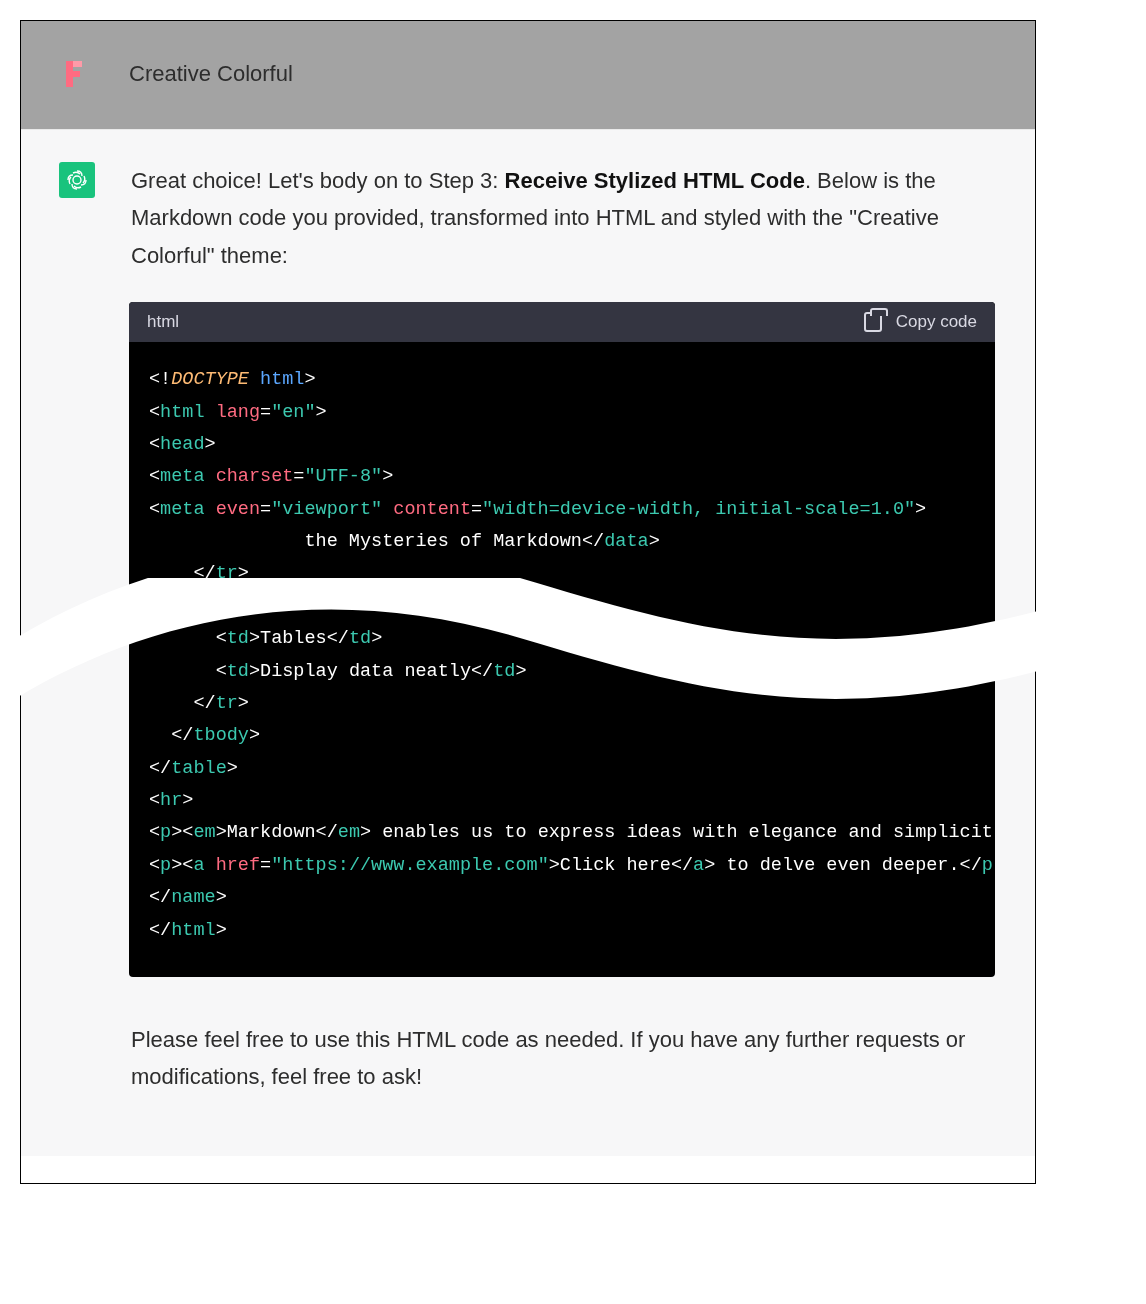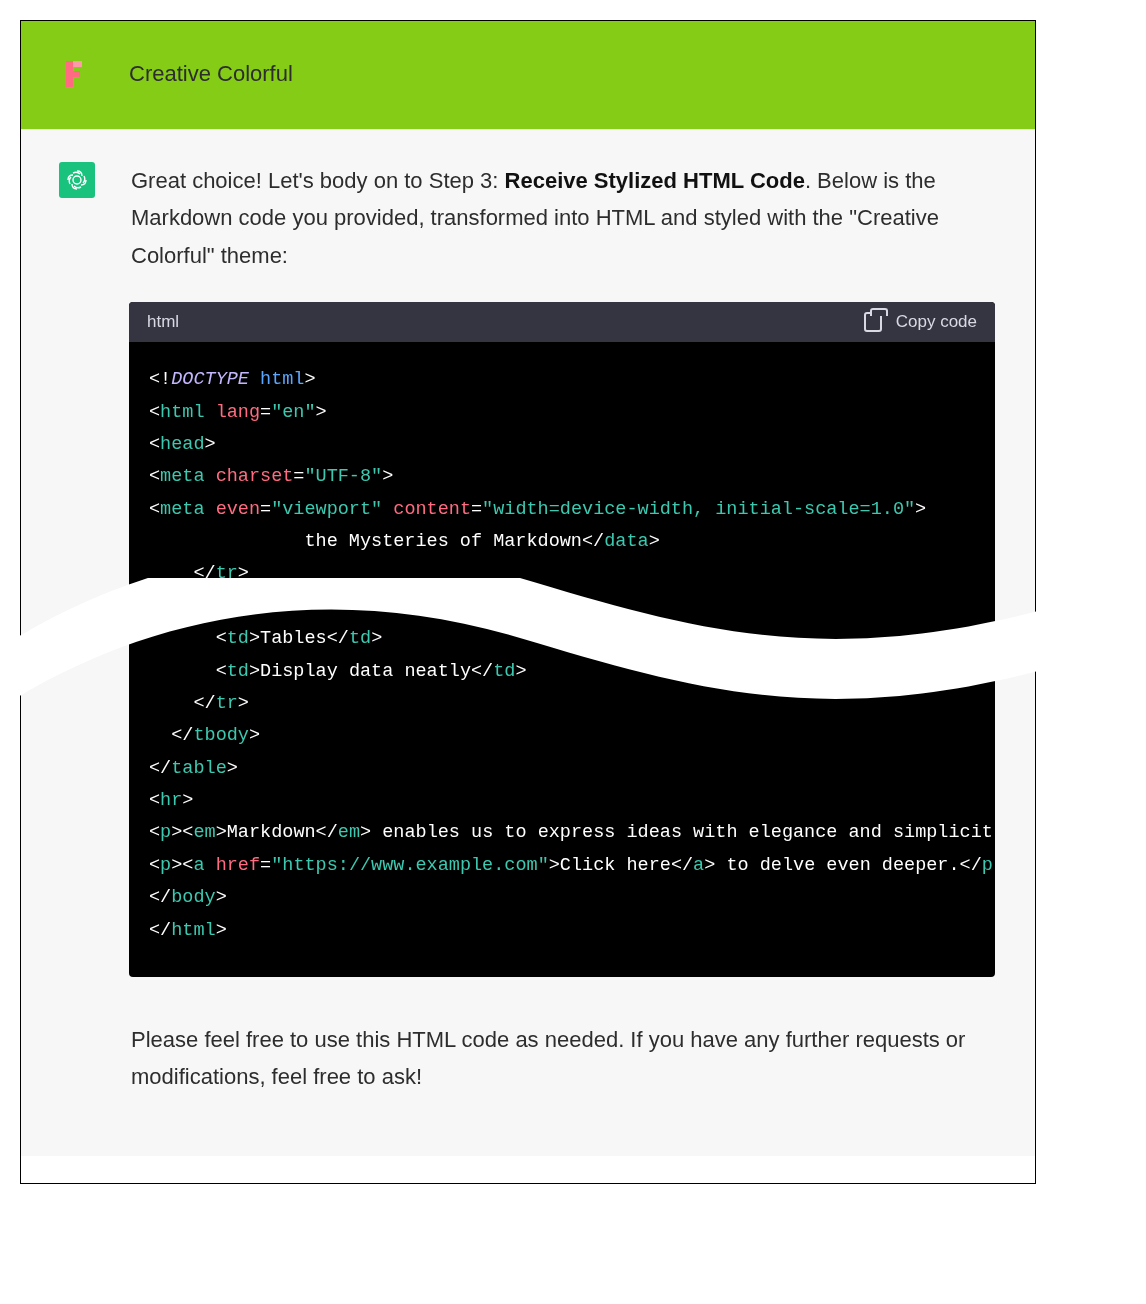--- a/index.html
+++ b/index.html
@@ -12,21 +12,21 @@
   }
   .outer-border {
     position: absolute;
     top: 20px; left: 20px; right: 110px; bottom: 120px;
     border: 1px solid #000;
   }
   .user-row {
     display: flex;
     align-items: center;
     padding: 38px 40px 40px 38px;
-    background: #84cc16;
+    background: #a3a3a3;
     border-bottom: 1px solid #eaeaea;
   }
   .user-icon {
     width: 30px; height: 30px;
     margin-right: 40px;
     display: flex; align-items: center; justify-content: center;
   }
   .user-text {
     font-size: 22px;
     color: #2d2d2d;
@@ -90,21 +90,21 @@
   .code-body {
     font-family: "SFMono-Regular", Consolas, "Liberation Mono", Menlo, monospace;
     font-size: 18.5px;
     line-height: 1.75;
     color: #fff;
     padding: 22px 20px 30px 20px;
     white-space: pre;
     overflow: hidden;
   }
   .tok-punc   { color: #ffffff; }
-  .tok-doctype{ color: #c4b5fd; font-style: italic; }
+  .tok-doctype{ color: #fdba74; font-style: italic; }
   .tok-kw     { color: #5ba7ff; }
   .tok-tag    { color: #3cc9b0; }
   .tok-attr   { color: #ff6b81; }
   .tok-str    { color: #3cc9b0; }
   .tok-text   { color: #ffffff; text-align: center; }
 
   .assistant-outro {
     font-size: 22px;
     line-height: 1.7;
     color: #2d2d2d;
@@ -164,21 +164,21 @@
 <span class="tok-text">    </span><span class="tok-punc">&lt;/</span><span class="tok-tag">tr</span><span class="tok-punc">&gt;</span>
 <span class="tok-text">    </span><span class="tok-punc">&lt;</span><span class="tok-tag">tr</span><span class="tok-punc">&gt;</span>
 <span class="tok-text">      </span><span class="tok-punc">&lt;</span><span class="tok-tag">td</span><span class="tok-punc">&gt;</span><span class="tok-text">Tables</span><span class="tok-punc">&lt;/</span><span class="tok-tag">td</span><span class="tok-punc">&gt;</span>
 <span class="tok-text">      </span><span class="tok-punc">&lt;</span><span class="tok-tag">td</span><span class="tok-punc">&gt;</span><span class="tok-text">Display data neatly</span><span class="tok-punc">&lt;/</span><span class="tok-tag">td</span><span class="tok-punc">&gt;</span>
 <span class="tok-text">    </span><span class="tok-punc">&lt;/</span><span class="tok-tag">tr</span><span class="tok-punc">&gt;</span>
 <span class="tok-text">  </span><span class="tok-punc">&lt;/</span><span class="tok-tag">tbody</span><span class="tok-punc">&gt;</span>
 <span class="tok-punc">&lt;/</span><span class="tok-tag">table</span><span class="tok-punc">&gt;</span>
 <span class="tok-punc">&lt;</span><span class="tok-tag">hr</span><span class="tok-punc">&gt;</span>
 <span class="tok-punc">&lt;</span><span class="tok-tag">p</span><span class="tok-punc">&gt;</span><span class="tok-punc">&lt;</span><span class="tok-tag">em</span><span class="tok-punc">&gt;</span><span class="tok-text">Markdown</span><span class="tok-punc">&lt;/</span><span class="tok-tag">em</span><span class="tok-punc">&gt;</span><span class="tok-text"> enables us to express ideas with elegance and simplicit</span>
 <span class="tok-punc">&lt;</span><span class="tok-tag">p</span><span class="tok-punc">&gt;</span><span class="tok-punc">&lt;</span><span class="tok-tag">a </span><span class="tok-attr">href</span><span class="tok-punc">=</span><span class="tok-str">"https://www.example.com"</span><span class="tok-punc">&gt;</span><span class="tok-text">Click here</span><span class="tok-punc">&lt;/</span><span class="tok-tag">a</span><span class="tok-punc">&gt;</span><span class="tok-text"> to delve even deeper.</span><span class="tok-punc">&lt;/</span><span class="tok-tag">p</span>
-<span class="tok-punc">&lt;/</span><span class="tok-tag">body</span><span class="tok-punc">&gt;</span>
+<span class="tok-punc">&lt;/</span><span class="tok-tag">name</span><span class="tok-punc">&gt;</span>
 <span class="tok-punc">&lt;/</span><span class="tok-tag">html</span><span class="tok-punc">&gt;</span></div>
       </div>
 
       <p class="assistant-outro">Please feel free to use this HTML code as needed. If you have any further requests or modifications, feel free to ask!</p>
     </div>
   </div>
 
 </div>
 
 <svg class="wave-cut" style="top:578px" height="160" viewBox="0 0 1146 160" preserveAspectRatio="none">

